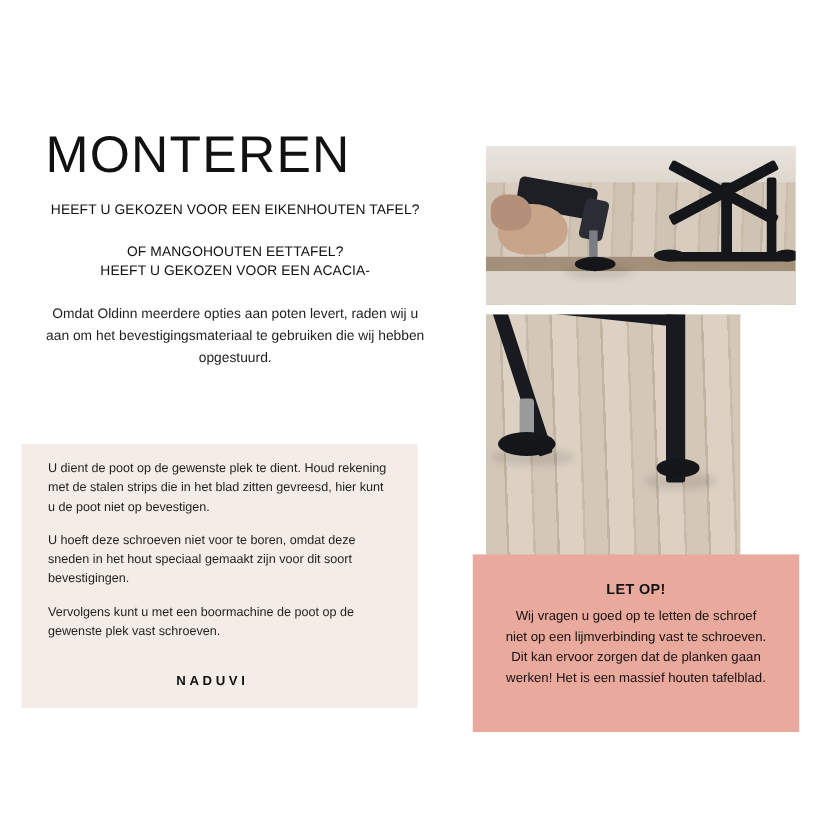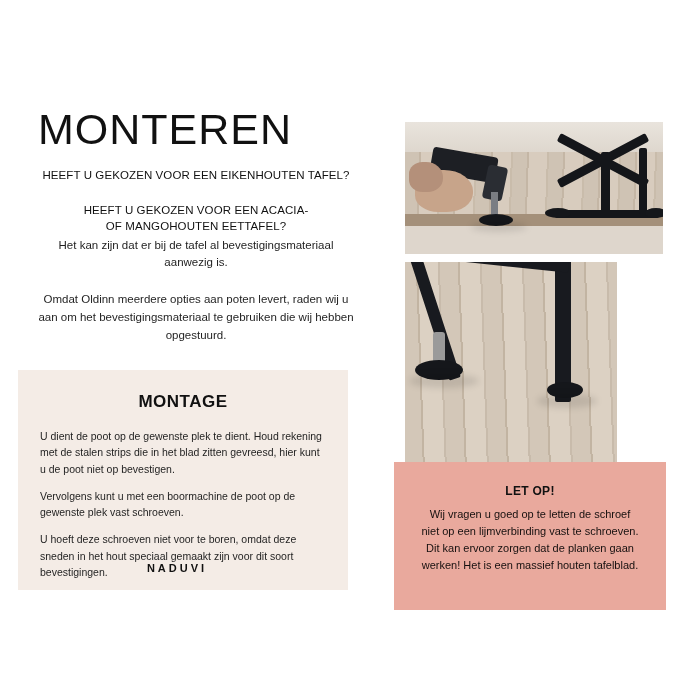--- a/index.html
+++ b/index.html
@@ -208,33 +208,31 @@
 <div class="page">
 
   <div class="left-col">
     <h1 class="title">MONTEREN</h1>
 
     <div class="q-block">
       <div class="q-head">HEEFT U GEKOZEN VOOR EEN EIKENHOUTEN TAFEL?</div>
     </div>
 
     <div class="q-block">
+      <div class="q-head">OF MANGOHOUTEN EETTAFEL?</div>
       <div class="q-head">HEEFT U GEKOZEN VOOR EEN ACACIA-</div>
-      <div class="q-head">OF MANGOHOUTEN EETTAFEL?</div>
-      <div class="q-body">Het kan zijn dat er bij de tafel al bevestigingsmateriaal aanwezig is.</div>
     </div>
 
     <div class="note">Omdat Oldinn meerdere opties aan poten levert, raden wij u aan om het bevestigingsmateriaal te gebruiken die wij hebben opgestuurd.</div>
   </div>
 
   <div class="montage">
-    <h2>MONTAGE</h2>
     <p>U dient de poot op de gewenste plek te dient. Houd rekening met de stalen strips die in het blad zitten gevreesd, hier kunt u de poot niet op bevestigen.</p>
+    <p>U hoeft deze schroeven niet voor te boren, omdat deze sneden in het hout speciaal gemaakt zijn voor dit soort bevestigingen.</p>
     <p>Vervolgens kunt u met een boormachine de poot op de gewenste plek vast schroeven.</p>
-    <p>U hoeft deze schroeven niet voor te boren, omdat deze sneden in het hout speciaal gemaakt zijn voor dit soort bevestigingen.</p>
   </div>
 
   <div class="brand" style="left:18px; width:318px; bottom:auto; top:562px; position:absolute;">NADUVI</div>
 
   <div class="photo photo-top">
     <div class="wallstrip"></div>
     <div class="floor" style="top:30px;"></div>
 
     <div class="board-edge" style="left:0; top:92px; width:258px; height:12px; background:#a4907a;"></div>
     <div class="board-edge" style="left:0; top:104px; width:258px; height:28px; background:#ded6cc;"></div>

